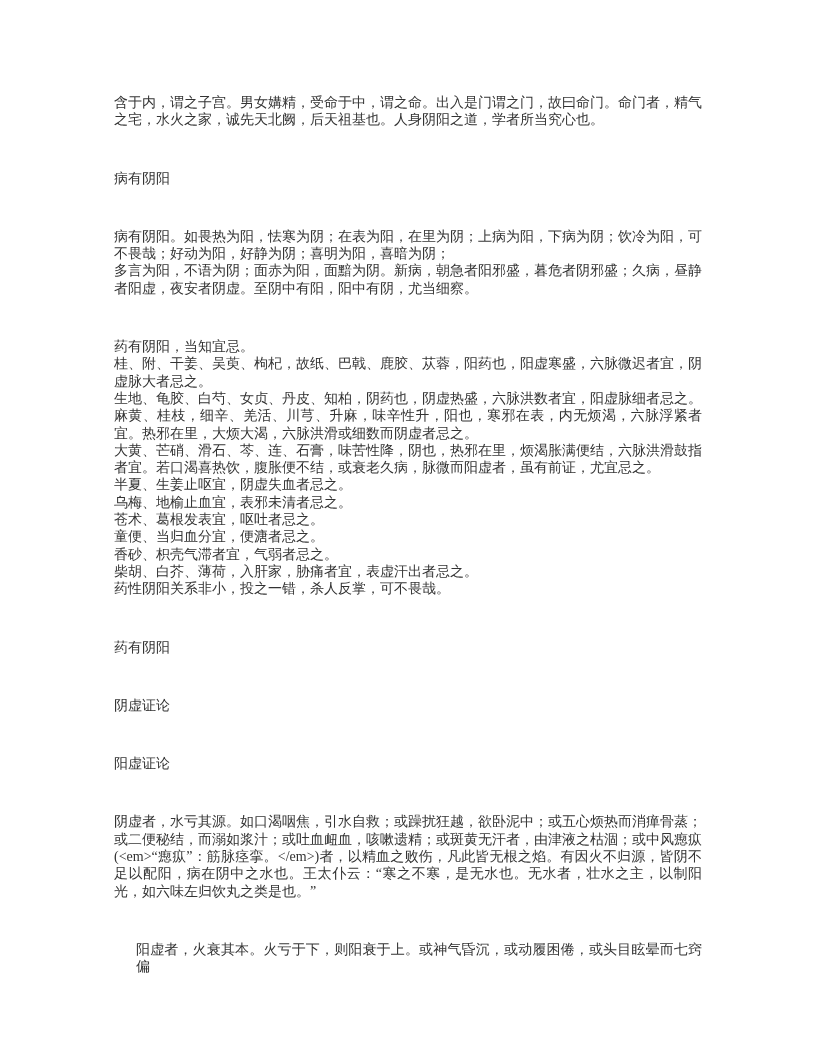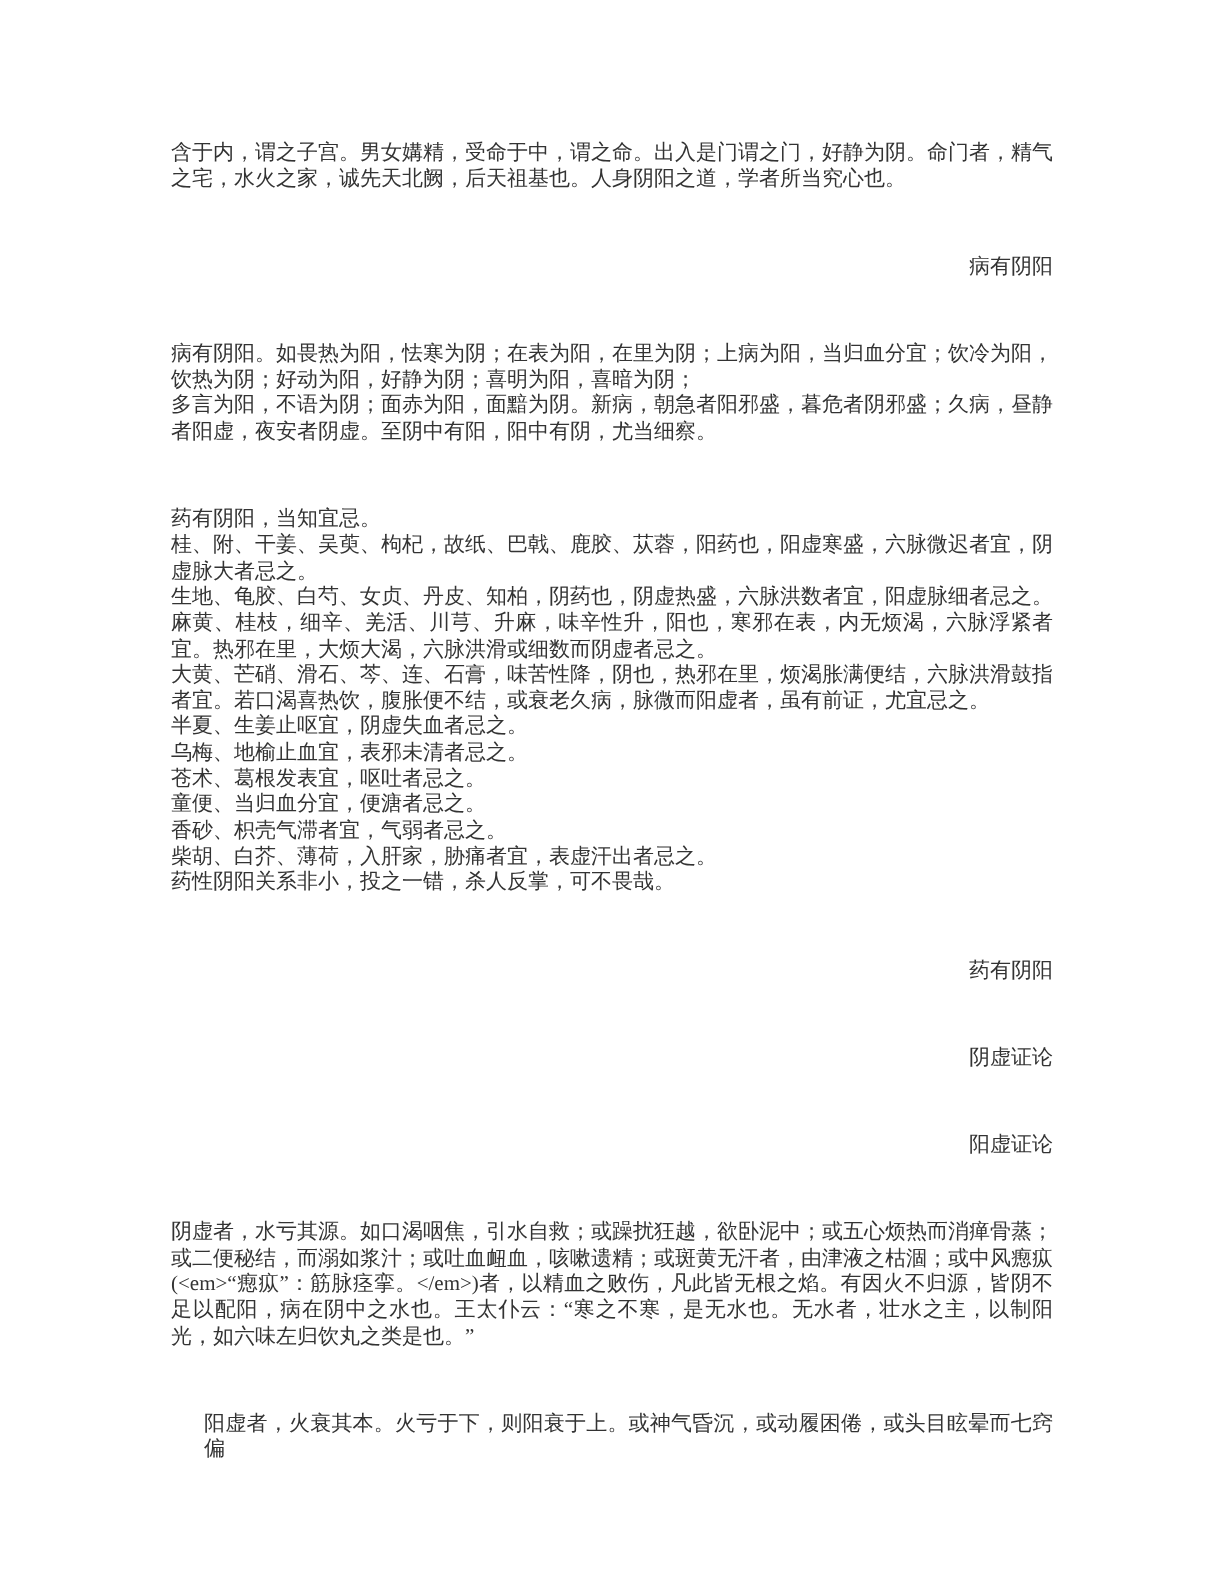--- a/index.html
+++ b/index.html
@@ -28,31 +28,31 @@
     margin: 0 0 41px 0;
     white-space: pre-wrap;
     text-align: justify;
     font-weight: normal;
   }
   .block:last-child {
     margin-bottom: 0;
     padding-left: 22px;
   }
   .heading {
-    text-align: right;
+    text-align: left;
   }
 </style>
 </head>
 <body>
 
 <div class="page">
   <div class="content" style="color: rgb(51, 51, 51);">
-      <div class="block paragraph">含于内，谓之子宫。男女媾精，受命于中，谓之命。出入是门谓之门，好静为阴。命门者，精气之宅，水火之家，诚先天北阙，后天祖基也。人身阴阳之道，学者所当究心也。</div>
+      <div class="block paragraph">含于内，谓之子宫。男女媾精，受命于中，谓之命。出入是门谓之门，故曰命门。命门者，精气之宅，水火之家，诚先天北阙，后天祖基也。人身阴阳之道，学者所当究心也。</div>
       <div class="block heading">病有阴阳</div>
-      <div class="block paragraph">病有阴阳。如畏热为阳，怯寒为阴；在表为阳，在里为阴；上病为阳，当归血分宜；饮冷为阳，饮热为阴；好动为阳，好静为阴；喜明为阳，喜暗为阴；
+      <div class="block paragraph">病有阴阳。如畏热为阳，怯寒为阴；在表为阳，在里为阴；上病为阳，下病为阴；饮冷为阳，可不畏哉；好动为阳，好静为阴；喜明为阳，喜暗为阴；
 多言为阳，不语为阴；面赤为阳，面黯为阴。新病，朝急者阳邪盛，暮危者阴邪盛；久病，昼静者阳虚，夜安者阴虚。至阴中有阳，阳中有阴，尤当细察。</div>
       <div class="block paragraph">药有阴阳，当知宜忌。
 桂、附、干姜、吴萸、枸杞，故纸、巴戟、鹿胶、苁蓉，阳药也，阳虚寒盛，六脉微迟者宜，阴虚脉大者忌之。
 生地、龟胶、白芍、女贞、丹皮、知柏，阴药也，阴虚热盛，六脉洪数者宜，阳虚脉细者忌之。
 麻黄、桂枝，细辛、羌活、川芎、升麻，味辛性升，阳也，寒邪在表，内无烦渴，六脉浮紧者宜。热邪在里，大烦大渴，六脉洪滑或细数而阴虚者忌之。
 大黄、芒硝、滑石、芩、连、石膏，味苦性降，阴也，热邪在里，烦渴胀满便结，六脉洪滑鼓指者宜。若口渴喜热饮，腹胀便不结，或衰老久病，脉微而阳虚者，虽有前证，尤宜忌之。
 半夏、生姜止呕宜，阴虚失血者忌之。
 乌梅、地榆止血宜，表邪未清者忌之。
 苍术、葛根发表宜，呕吐者忌之。
 童便、当归血分宜，便溏者忌之。

